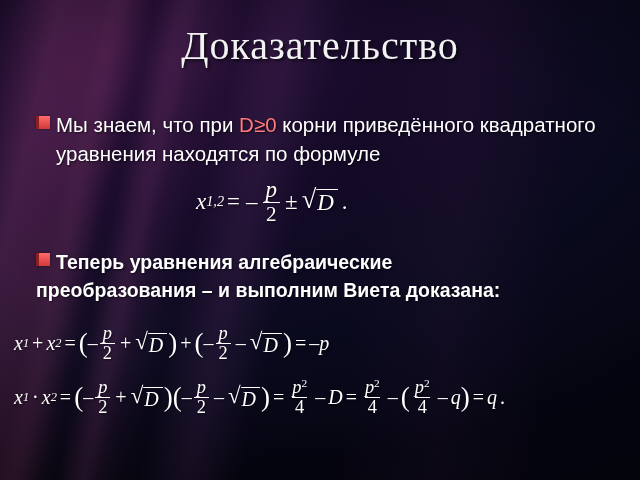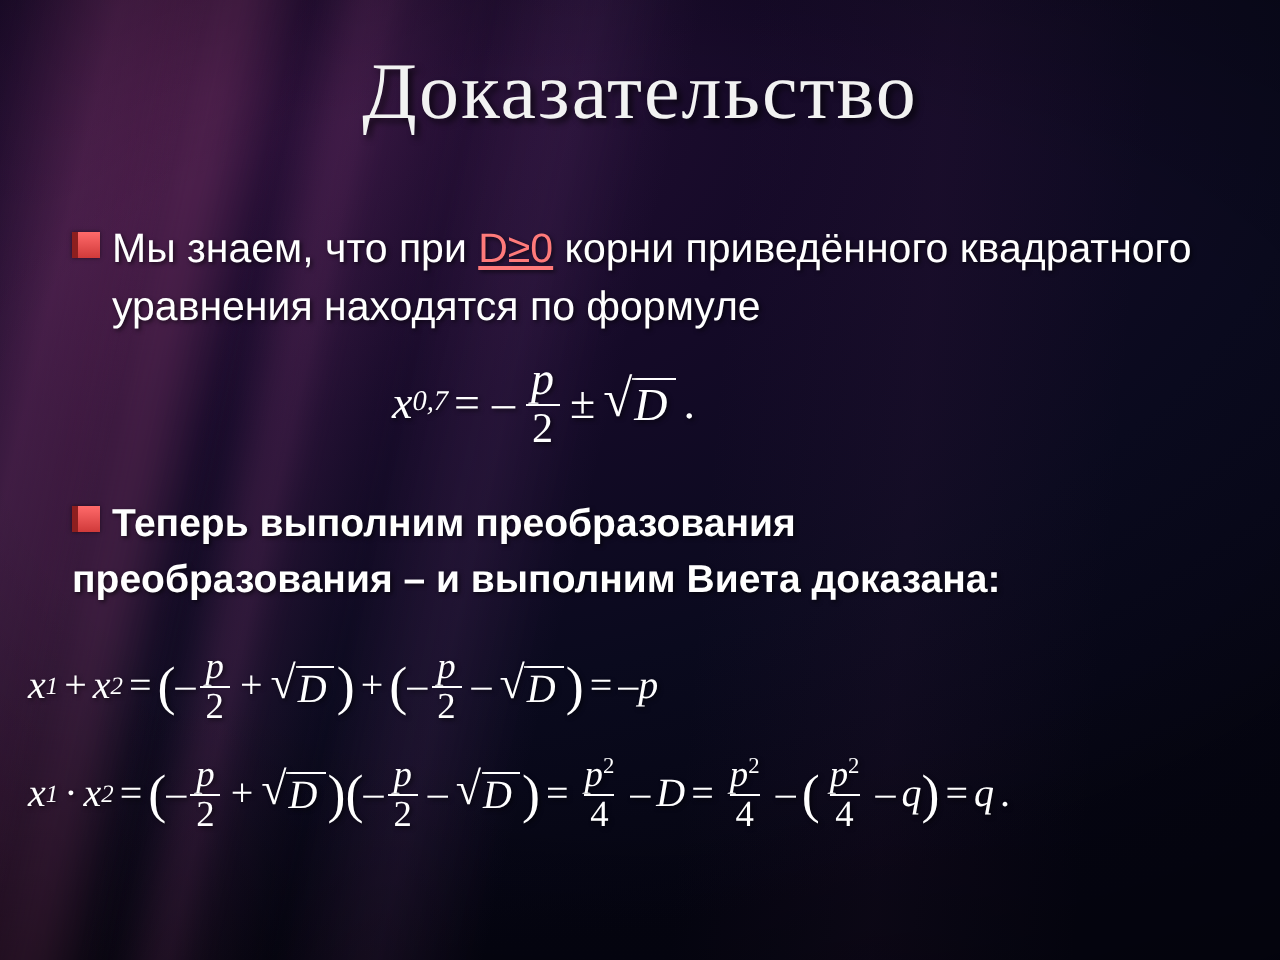--- a/index.html
+++ b/index.html
@@ -91,21 +91,21 @@
     top: 110px;
     width: 572px;
   }
   .b1 .bullet-marker { left: 0px; top: 6px; }
   .b1 .text {
     margin-left: 20px;
     font-size: 20.5px;
     line-height: 29px;
     text-shadow: 1px 1px 2px rgba(0,0,0,0.6);
   }
-  .hl-d { color: #ff7a7a; text-decoration: underline; }
+  .hl-d { color: #ff7a7a; }
 
   .formula1 {
     position: absolute;
     left: 196px;
     top: 178px;
     color: #ffffff;
     font-family: "Liberation Serif", serif;
     text-shadow: 1px 1px 2px rgba(0,0,0,0.6);
   }
 
@@ -212,40 +212,40 @@
     <div class="bullet-block b1">
       <span class="bullet-marker"></span>
       <div class="text">
         <span>Мы знаем, что при </span><span class="hl-d">D≥0</span><span> корни приведённого квадратного уравнения находятся по формуле</span>
       </div>
     </div>
 
     <div class="formula1">
       <div class="f1row">
         <span class="it">x</span>
-          <span class="sub">0,7</span>
+          <span class="sub">1,2</span>
         <span class="op">=</span>
         <span class="op">–</span>
         <span class="frac big-frac">
           <span class="num it">p</span>
           <span class="den">2</span>
         </span>
         <span class="op">±</span>
         <span class="rad">
           <span class="sign">√</span>
           <span class="body it">D</span>
         </span>
         <span class="op">.</span>
       </div>
     </div>
 
     <div class="bullet-block b2">
       <span class="bullet-marker"></span>
       <div class="text">
-        <span>Теперь выполним преобразования</span>
+        <span>Теперь уравнения алгебраические</span>
         <span class="line2">преобразования – и выполним Виета доказана:</span>
       </div>
     </div>
 
     <div class="formula-block">
 
       <div class="frow">
         <span class="it">x</span>
           <span class="sub">1</span>
         <span class="op">+</span>

